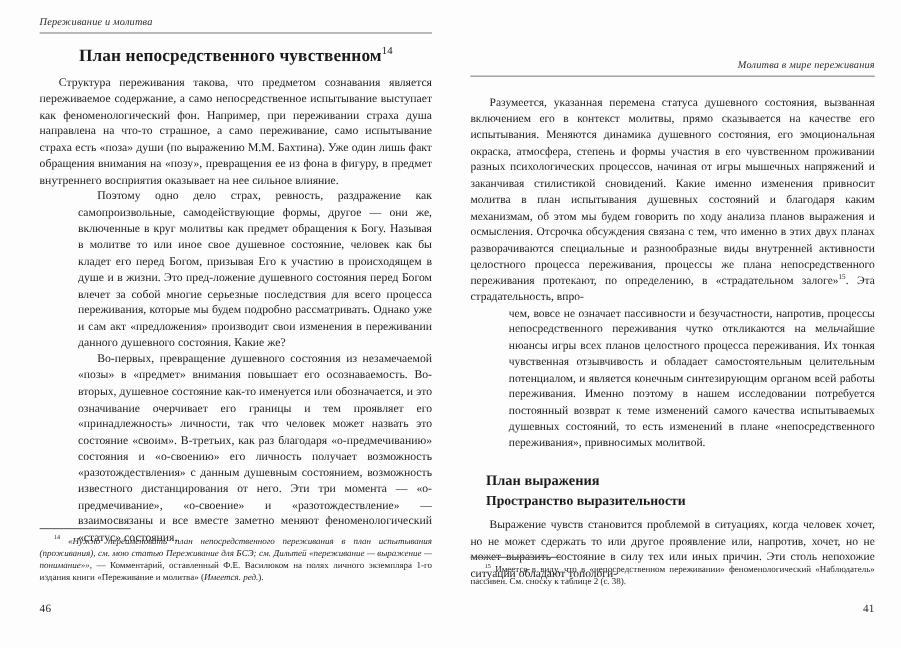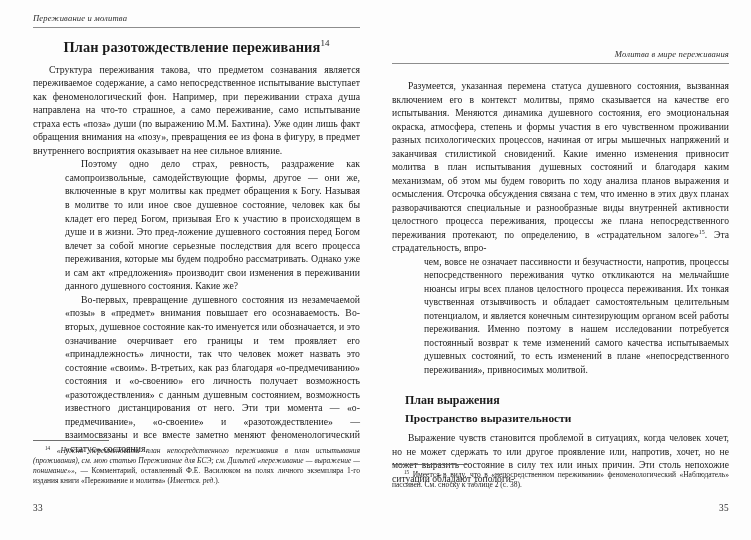--- a/index.html
+++ b/index.html
@@ -141,32 +141,32 @@
 </style>
 </head>
 <body>
 
 <div class="spread">
 
   <div class="page page-left">
 
     <div class="runhead runhead-left">Переживание и молитва</div>
 
-    <h1 class="chapter-title"><span>План разотождествление переживания</span><sup class="fn-ref">14</sup></h1>
+    <h1 class="chapter-title"><span>План непосредственного чувственном</span><sup class="fn-ref">14</sup></h1>
 
     <p class="body">Структура переживания такова, что предметом сознавания является переживаемое содержание, а само непосредственное испытывание выступает как феноменологический фон. Например, при переживании страха душа направлена на что-то страшное, а само переживание, само испытывание страха есть «поза» души (по выражению М.М. Бахтина). Уже один лишь факт обращения внимания на «позу», превращения ее из фона в фигуру, в предмет внутреннего восприятия оказывает на нее сильное влияние.</p>
     <p class="body">Поэтому одно дело страх, ревность, раздражение как самопроизвольные, самодействующие формы, другое — они же, включенные в круг молитвы как предмет обращения к Богу. Называя в молитве то или иное свое душевное состояние, человек как бы кладет его перед Богом, призывая Его к участию в происходящем в душе и в жизни. Это пред-ложение душевного состояния перед Богом влечет за собой многие серьезные последствия для всего процесса переживания, которые мы будем подробно рассматривать. Однако уже и сам акт «предложения» производит свои изменения в переживании данного душевного состояния. Какие же?</p>
     <p class="body">Во-первых, превращение душевного состояния из незамечаемой «позы» в «предмет» внимания повышает его осознаваемость. Во-вторых, душевное состояние как-то именуется или обозначается, и это означивание очерчивает его границы и тем проявляет его «принадлежность» личности, так что человек может назвать это состояние «своим». В-третьих, как раз благодаря «о-предмечиванию» состояния и «о-своению» его личность получает возможность «разотождествления» с данным душевным состоянием, возможность известного дистанцирования от него. Эти три момента — «о-предмечивание», «о-своение» и «разотождествление» — взаимосвязаны и все вместе заметно меняют феноменологический «статус» состояния.</p>
 
     <div class="footnote-block" style="top: 440px;">
       <div class="footnote-rule"></div>
       <p class="footnote"><sup>14</sup> <i>«Нужно переименовать план непосредственного переживания в план испытывания (проживания), см. мою статью Переживание для БСЭ; см. Дильтей «переживание — выражение — понимание»»,</i><span> — Комментарий, оставленный Ф.Е. Василюком на полях личного экземпляра 1-го издания книги «Переживание и молитва» (</span><i>Имеется. ред.</i><span>).</span></p>
     </div>
 
-    <div class="folio folio-left">33</div>
+    <div class="folio folio-left">46</div>
   </div>
 
   <div class="page page-right">
 
     <div class="runhead runhead-right">Молитва в мире переживания</div>
 
     <div style="height:15px"></div>
 
     <p class="body"><span>Разумеется, указанная перемена статуса душевного состояния, вызванная включением его в контекст молитвы, прямо сказывается на качестве его испытывания. Меняются динамика душевного состояния, его эмоциональная окраска, атмосфера, степень и формы участия в его чувственном проживании разных психологических процессов, начиная от игры мышечных напряжений и заканчивая стилистикой сновидений. Какие именно изменения привносит молитва в план испытывания душевных состояний и благодаря каким механизмам, об этом мы будем говорить по ходу анализа планов выражения и осмысления. Отсрочка обсуждения связана с тем, что именно в этих двух планах разворачиваются специальные и разнообразные виды внутренней активности целостного процесса переживания, процессы же плана непосредственного переживания протекают, по определению, в «страдательном залоге»</span><sup class="fn-ref">15</sup><span>. Эта страдательность, впро-</span></p>
 
@@ -176,16 +176,16 @@
 
     <h3 class="subsection-title">Пространство выразительности</h3>
 
     <p class="body">Выражение чувств становится проблемой в ситуациях, когда человек хочет, но не может сдержать то или другое проявление или, напротив, хочет, но не может выразить состояние в силу тех или иных причин. Эти столь непохожие ситуации обладают топологи-</p>
 
     <div class="footnote-block" style="top: 464px;">
       <div class="footnote-rule"></div>
       <p class="footnote"><sup>15</sup> <span>Имеется в виду, что в «непосредственном переживании» феноменологический «Наблюдатель» пассивен. См. сноску к таблице 2 (с. 38).</span></p>
     </div>
 
-    <div class="folio folio-right">35</div>
+    <div class="folio folio-right">41</div>
   </div>
 
 </div>
 
 </body></html>

